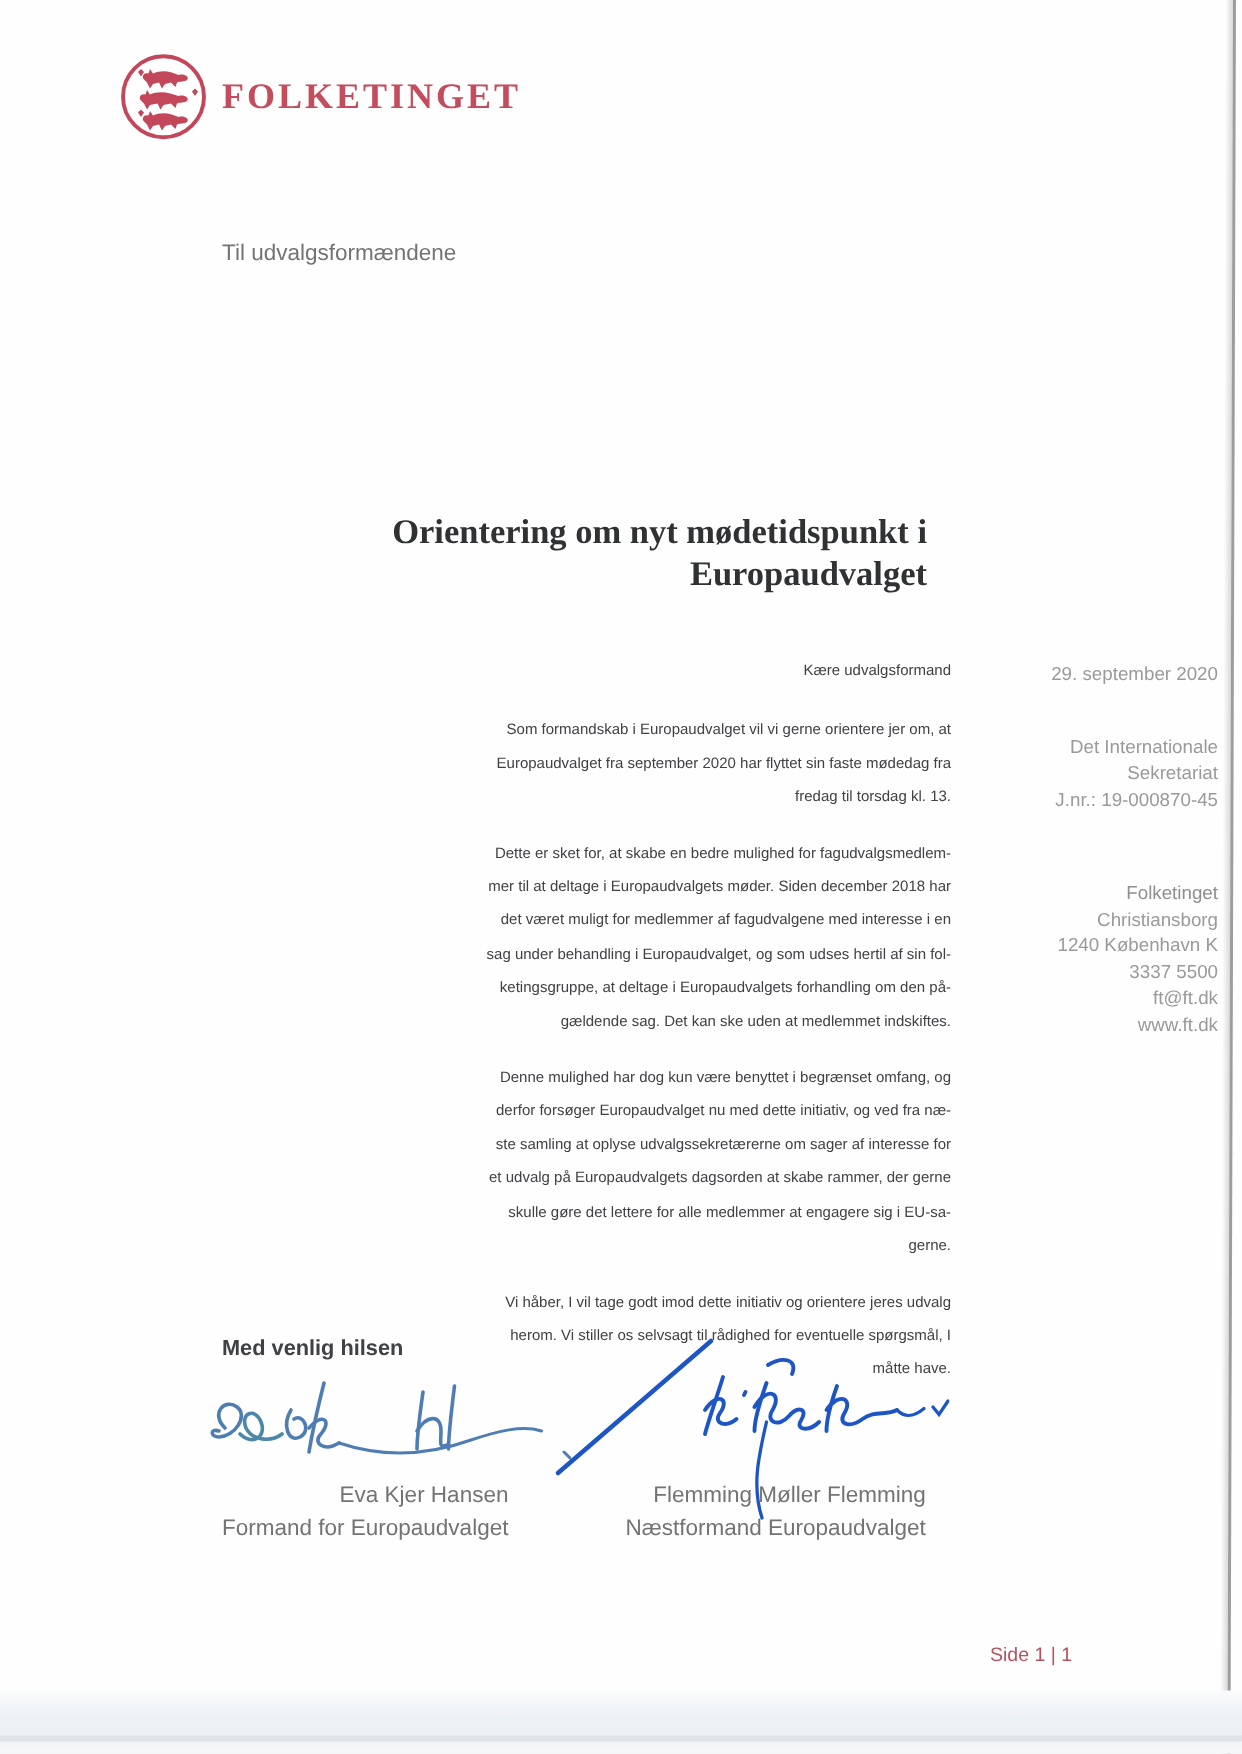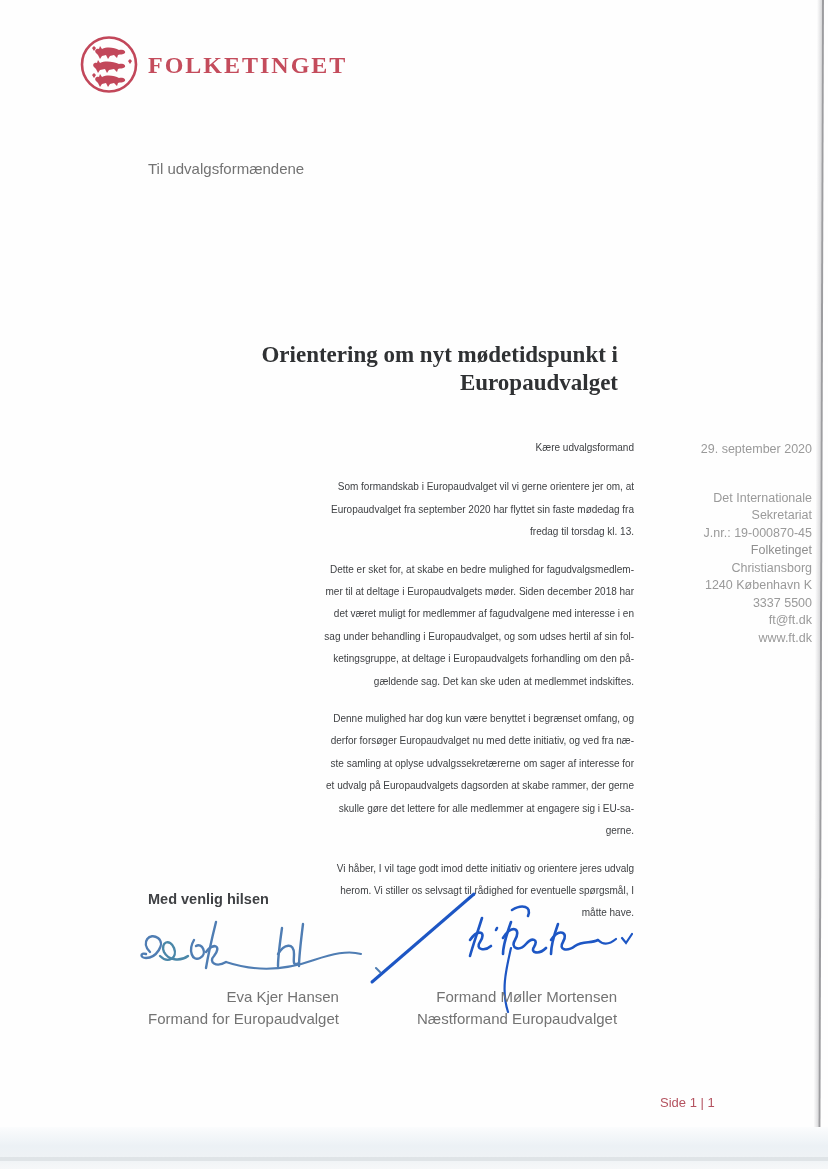--- a/index.html
+++ b/index.html
@@ -52,21 +52,21 @@
   .body-col p {
     font-size:10px; line-height:22.4px; margin:0 0 15px;
     white-space:pre-line; color:#3f4144;
   }
   .body-col .salutation { margin-bottom:17px; }
   .closing { position:absolute; left:148px; top:891px; font-size:14.5px; color:#3f4144;font-weight:bold; }
   
   .sidebar { position:absolute; left:662px; top:441px; width:150px; font-size:12.5px; line-height:17.5px; color:#9a9a9a; }
   .sidebar .block { white-space:pre-line; }
   .sb-date { margin-bottom:31px; }
-  .sb-dept { }
+  .sb-dept { margin-bottom:45px; }
   .sb-addr-name { color:#8f8f8f; }
   
   .sig-left  { position:absolute; left:136px; top:910px; }
   .sig-right { position:absolute; left:358px; top:886px; }
   .sig-name-block { position:absolute; font-size:15px; line-height:22px; color:#737373; }
   .sig-block-1 { left:148px; top:986px; }
   .sig-block-2 { left:417px; top:986px; }
   
   .footer-page { position:absolute; left:660px; top:1095px; font-size:13px; color:#b4525f; }
 </style>
@@ -180,19 +180,19 @@
       <path d="M240,54 C246,60 252,58 258,53" stroke-width="2.2"></path>
       <path d="M264,52 l4,5 6,-9" stroke-width="2.2"></path>
     </svg>
   </div>
 
   <div class="sig-name-block sig-block-1">
     <div>Eva Kjer Hansen</div>
     <div>Formand for Europaudvalget</div>
   </div>
   <div class="sig-name-block sig-block-2">
-    <div>Formand Møller Mortensen</div>
+    <div>Flemming Møller Flemming</div>
     <div>Næstformand Europaudvalget</div>
   </div>
 
   <div class="footer-page">Side 1 | 1</div>
 
 </div>
 
 </body></html>

